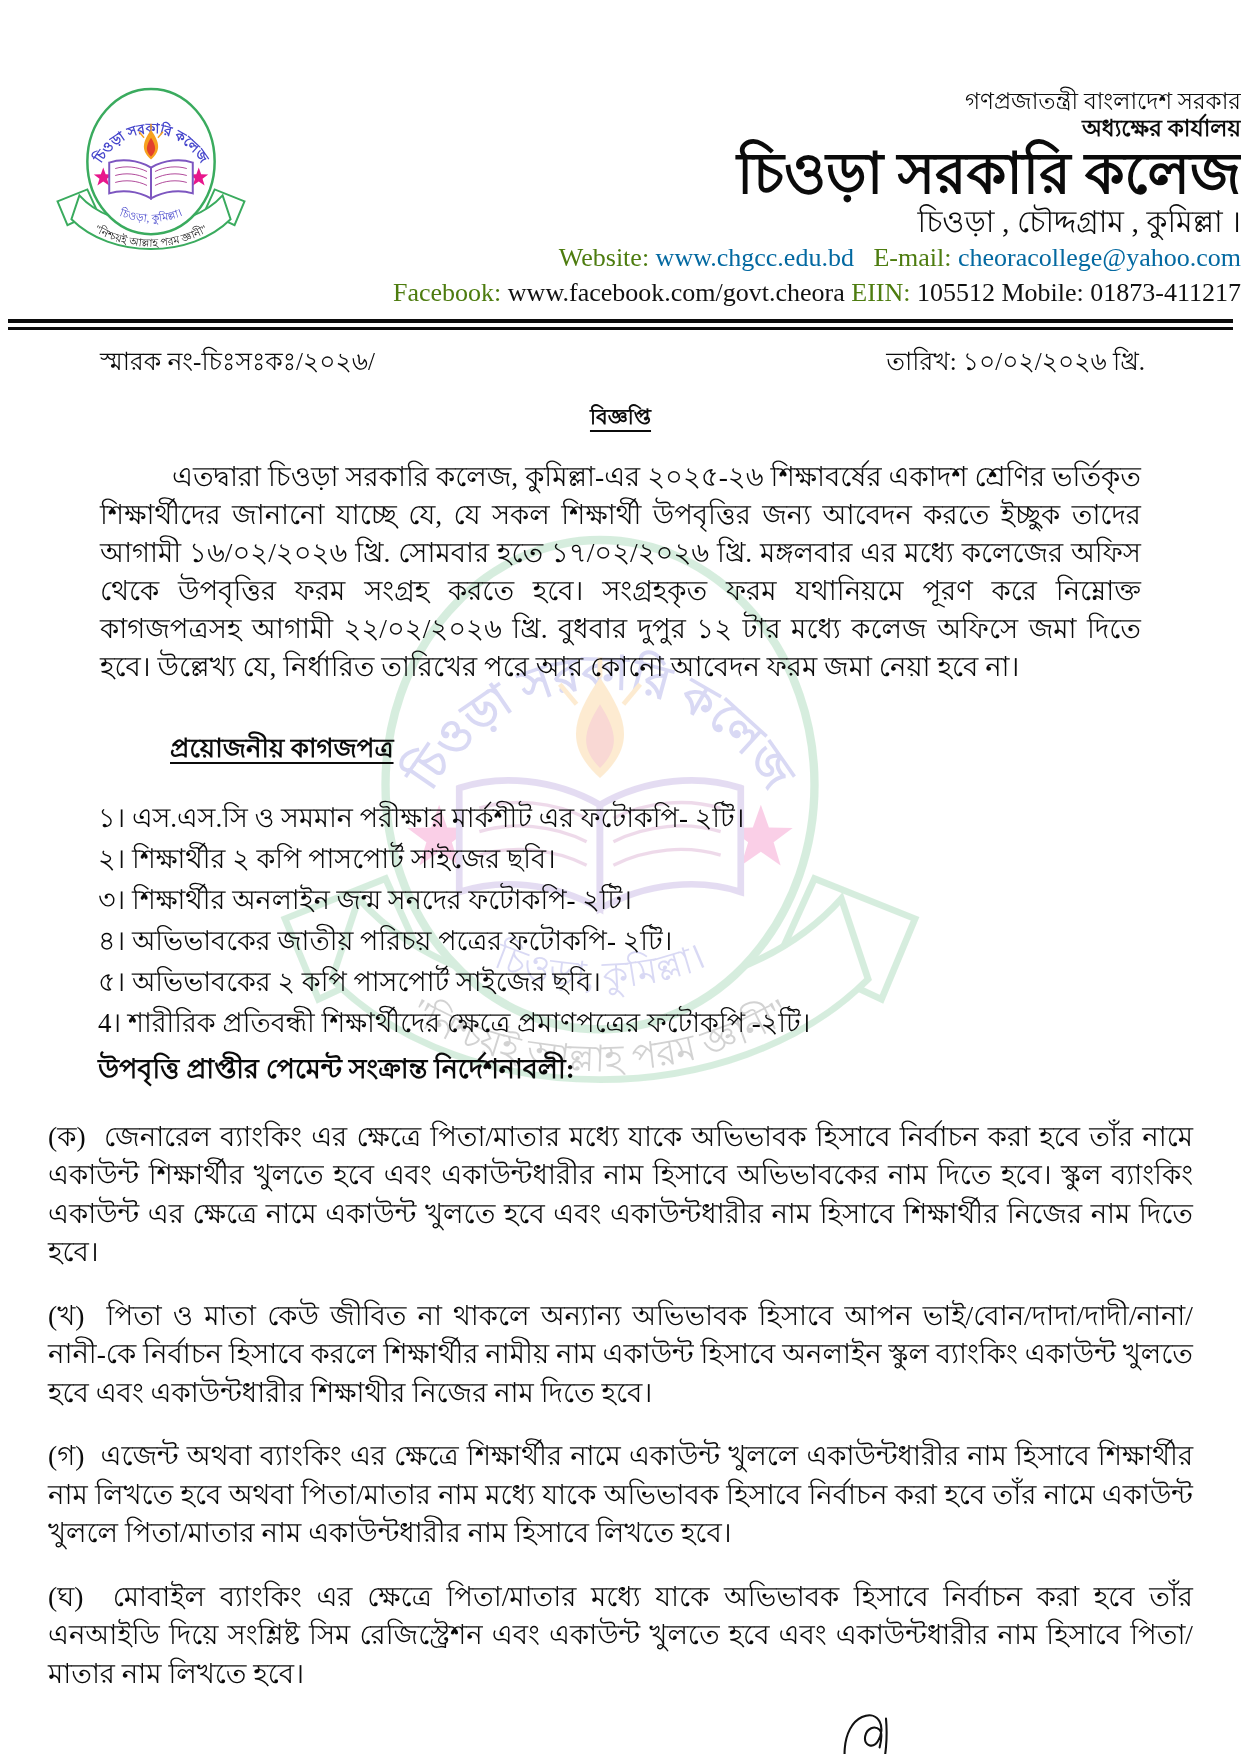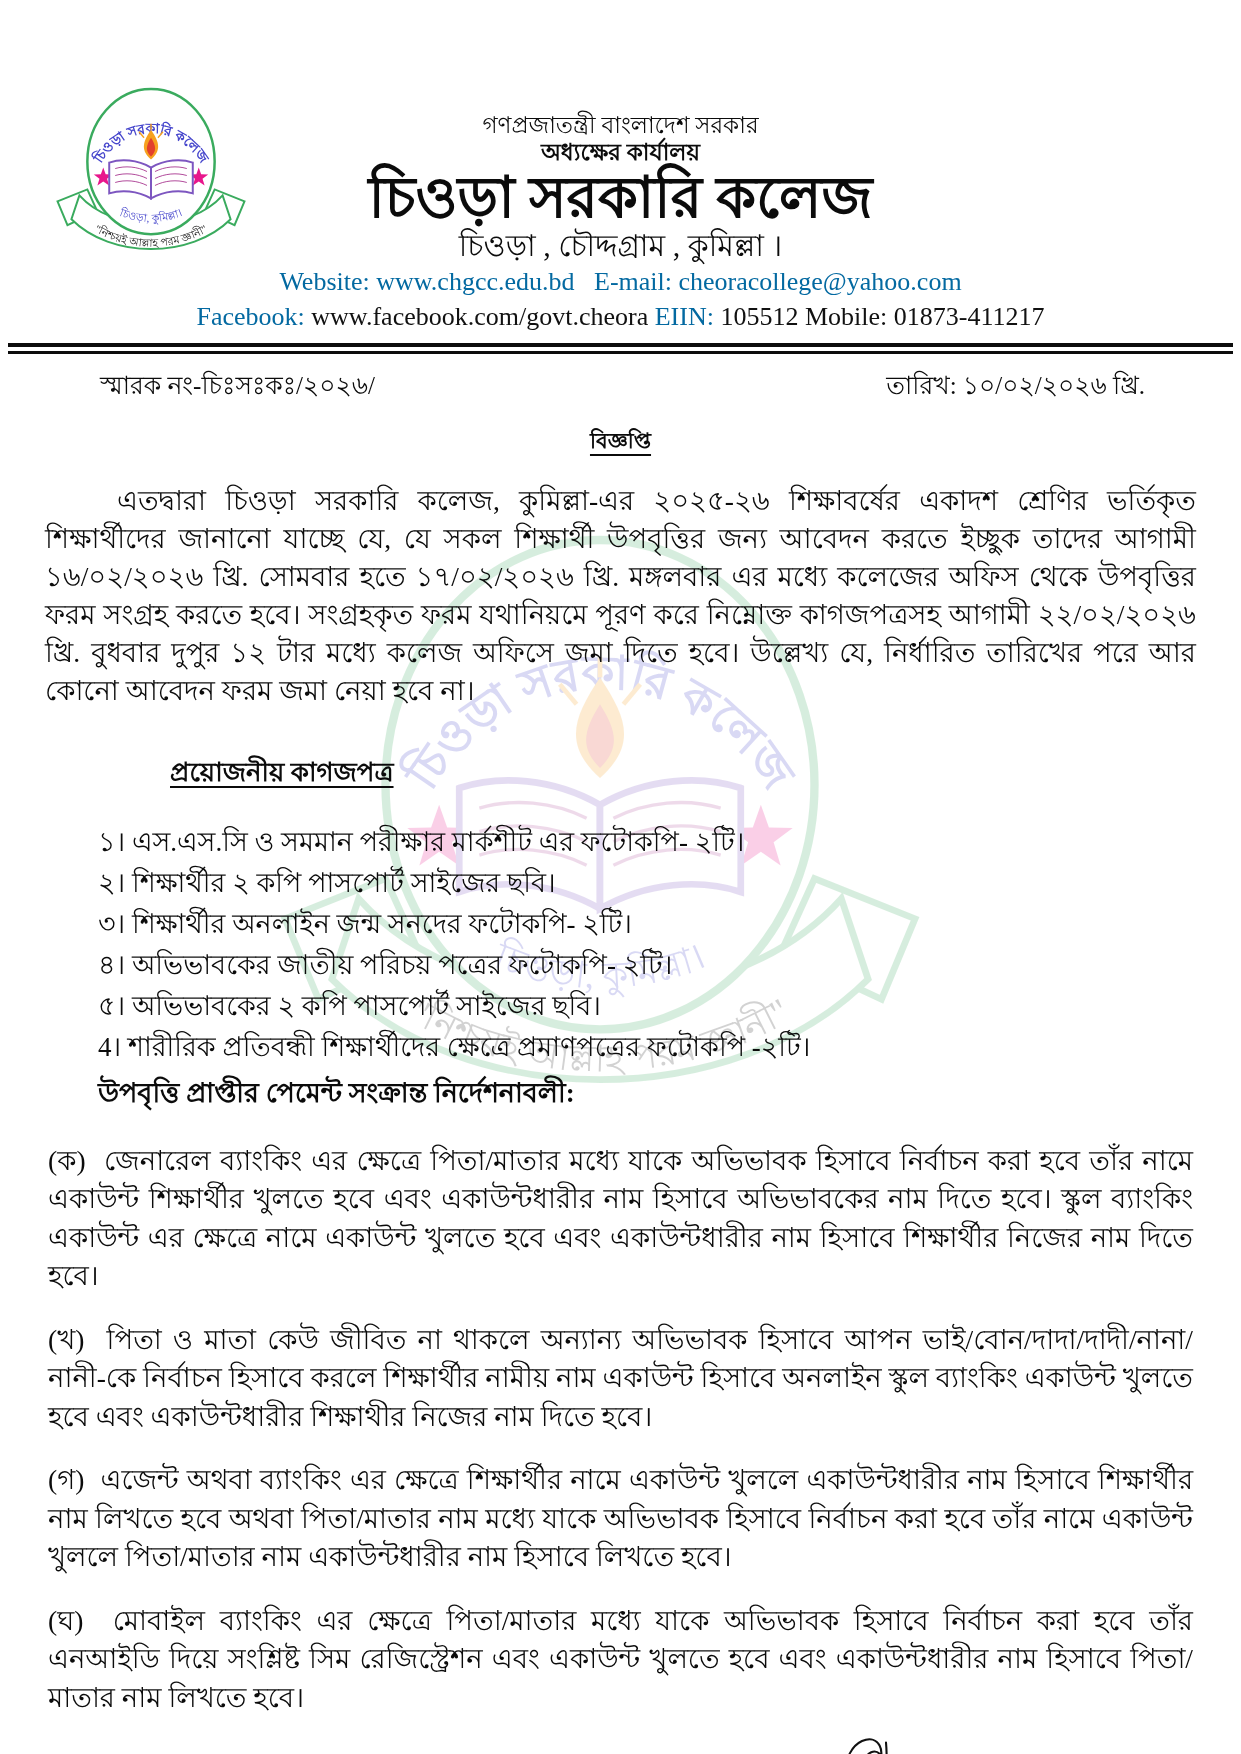--- a/index.html
+++ b/index.html
@@ -7,45 +7,45 @@
     position:relative;
     width:1241px;height:1754px;
     margin:0 auto;
     background:#ffffff;
     font-family:"Liberation Serif","DejaVu Serif",serif;
     color:#0b0b0b;
     overflow:hidden;
   }
   
   .logo-wrap{position:absolute;left:50px;top:86px;width:202px;height:184px;}
-  .header{padding-top:112px;text-align:center;line-height:1.18;}
+  .header{padding-top:88px;text-align:right;line-height:1.18;}
   .govt-line{font-size:23px;}
   .office-line{font-size:23px;font-weight:bold;}
   .college-name{font-size:57px;font-weight:bold;line-height:1.05;margin-top:2px;}
   .address-line{font-size:30px;}
   .contact{font-size:26px;margin-top:4px;}
-  .lbl-green{color:#0369a1;margin-top:48px;}
+  .lbl-green{color:#4d7c0f;margin-top:48px;}
   .link-blue{color:#0369a1;}
   .plain-black{color:#111;}
   .double-rule{
     width:1225px;margin:10px auto 0 auto;height:4px;
     border-top:4px solid #0c0c0c;border-bottom:3px solid #0c0c0c;
   }
   
   .memo-row{
     display:flex;justify-content:space-between;
     padding:0 96px 0 100px;margin-top:12px;font-size:25px;
   }
   
   .notice-title{
     text-align:center;font-size:21px;font-weight:bold;
     text-decoration:underline;text-underline-offset:6px;margin-top:16px;
   }
   .body-par{
-    padding:0 45px;margin-top:22px;
+    padding:0 100px;margin-top:22px;
     font-size:27.5px;line-height:38px;text-align:justify;text-indent:72px;
   }
   .docs-heading{
     margin:42px 0 0 170px;font-size:26px;font-weight:bold;
     text-decoration:underline;text-underline-offset:5px;display:inline-block;
   }
   .doc-list{padding:0 98px;margin-top:26px;font-size:27px;line-height:41px;}
   .doc-list div{white-space:nowrap;}
   .payment-heading{padding:0 98px;margin-top:4px;font-size:27px;font-weight:bold;}
   .clause{

